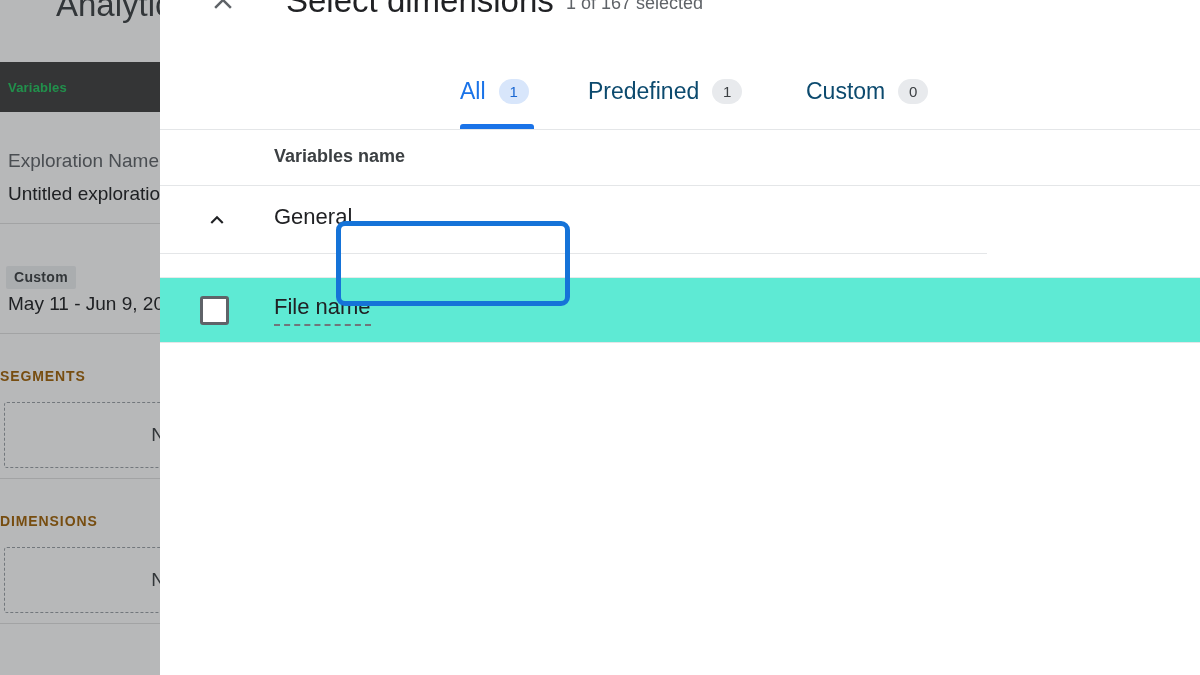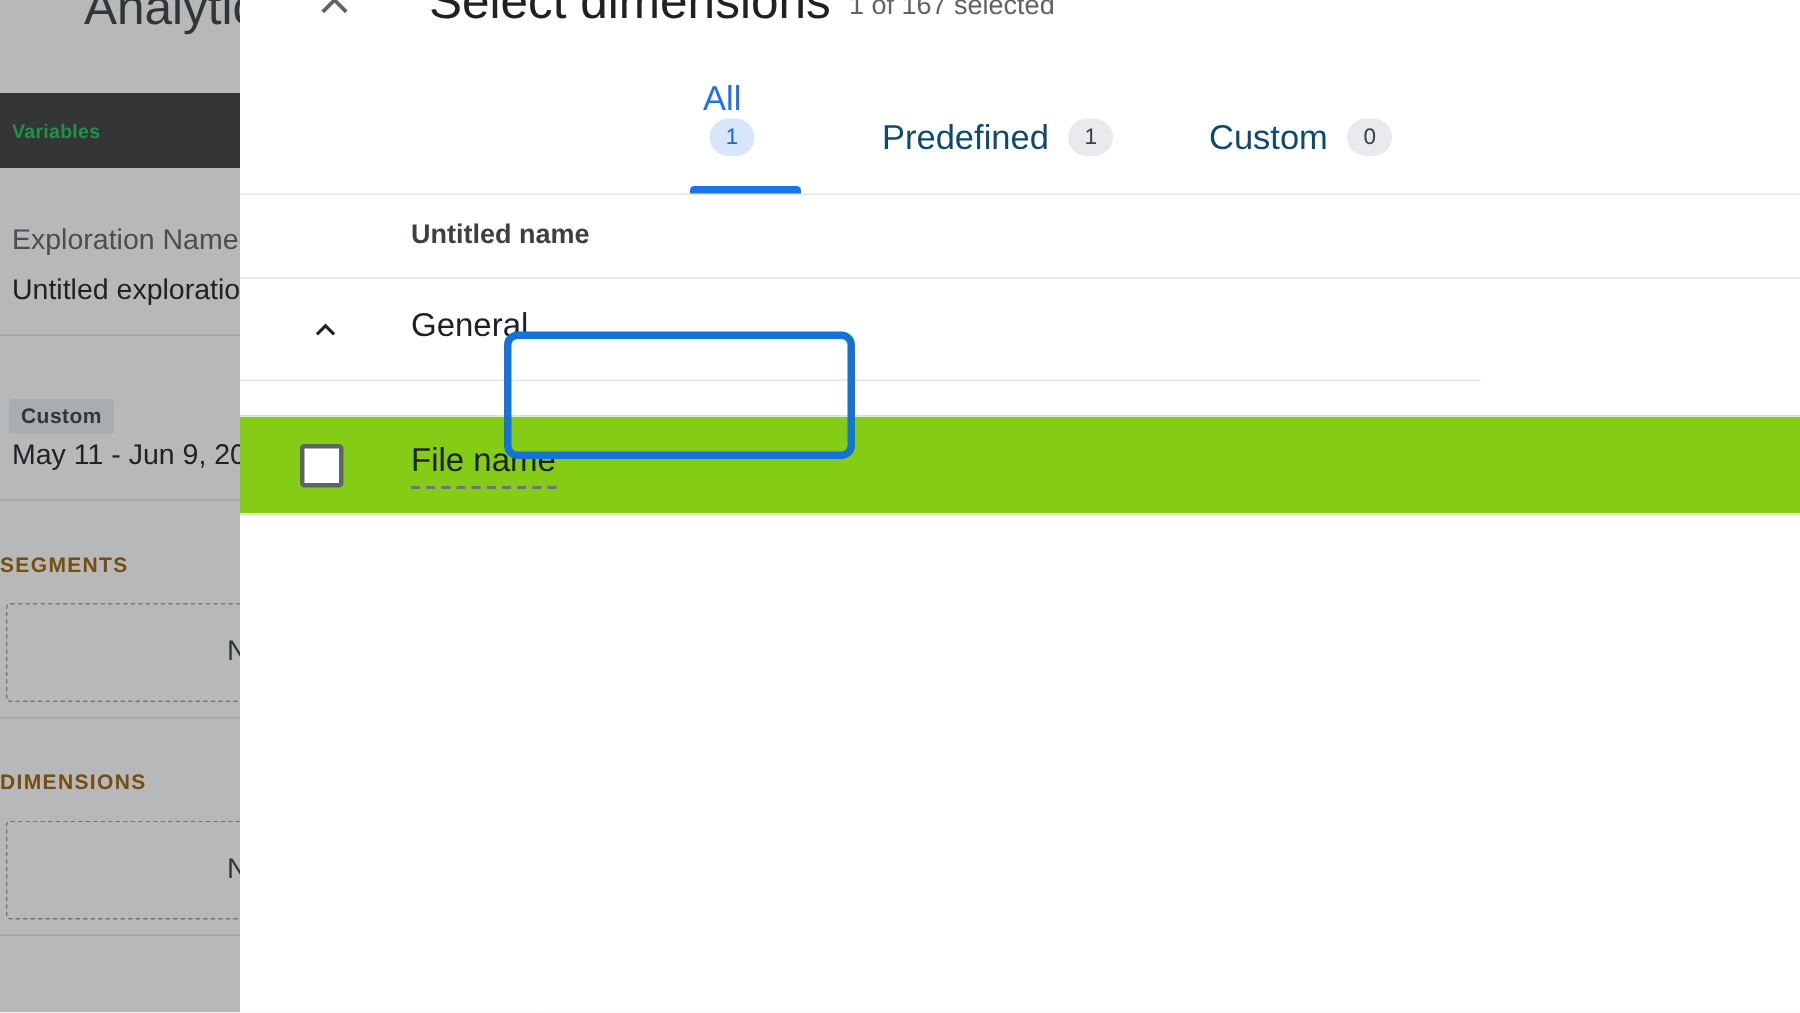--- a/index.html
+++ b/index.html
@@ -276,21 +276,21 @@
     white-space: nowrap;
   }
 
   
   .dim-row {
     position: absolute;
     left: 0;
     top: 329px;
     width: 1040px;
     height: 66px;
-    background: #84cc16;
+    background: #5eead4;
     border-top: 1px solid #e8eaea;
     border-bottom: 1px solid #e4e6e8;
     cursor: pointer;
   }
   .dim-checkbox {
     position: absolute;
     left: 40px;
     top: 18px;
     width: 29px; height: 29px;
     border: 3px solid #5f6368;
@@ -378,40 +378,40 @@
         </svg>
       </div>
 
       <div class="modal-title">Select dimensions</div>
 
       <div class="modal-count">1 of 167 selected</div>
     </div>
 
     <div class="tabs">
 
-      <div class="tab active" style="left:300px;flex-direction:column;">
+      <div class="tab active" style="left:300px;">
         <span class="tab-label">All</span>
         <span class="tab-badge">1</span>
       </div>
 
       <div class="tab" style="left:428px;">
         <span class="tab-label">Predefined</span>
         <span class="tab-badge">1</span>
       </div>
 
       <div class="tab" style="left:646px;">
         <span class="tab-label">Custom</span>
         <span class="tab-badge">0</span>
       </div>
 
       <div class="tab-underline" style="left:300px; width:74px;"></div>
     </div>
 
     <div class="col-header">
-      <span class="col-header-label">Untitled name</span>
+      <span class="col-header-label">Variables name</span>
     </div>
 
     <div class="group-row">
       <span class="group-chevron">
         <svg width="26" height="26" viewBox="0 0 24 24">
           <path d="M7.41 15.41 12 10.83l4.59 4.58L18 14l-6-6-6 6z" fill="#202124"></path>
         </svg>
       </span>
       <span class="group-label">General</span>
     </div>

